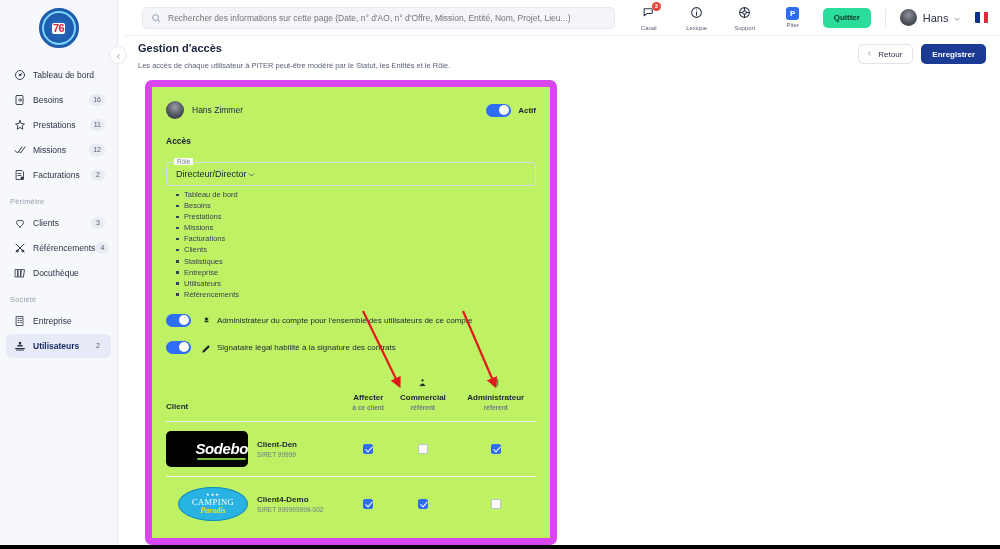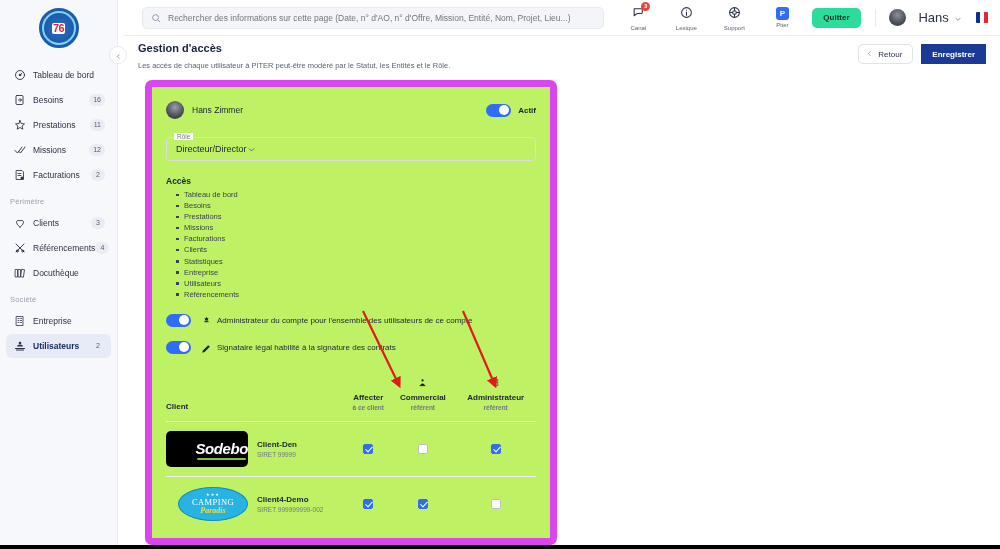--- a/index.html
+++ b/index.html
@@ -86,21 +86,21 @@
     margin-left: 14px; background: #2bdc9a; color: #10322a; border: none;
     border-radius: 5px; height: 20px; padding: 0 11px; font-size: 8px;
     font-weight: 700; cursor: pointer; font-family: "Liberation Sans", sans-serif;
   }
   #topbar-divider { width: 1px; height: 18px; background: #e6e9f0; margin-left: 14px; }
   #user-chip { display: flex; align-items: center; margin-left: 14px; cursor: pointer; }
   .avatar-sm {
     width: 17px; height: 17px; border-radius: 50%;
     background: radial-gradient(circle at 50% 35%, #8d919b 0%, #4a4e57 60%, #2d3036 100%);
   }
-  #user-name { font-size: 13px; color: #2b3245; margin-left: 12px; }
+  #user-name { font-size: 11px; color: #2b3245; margin-left: 6px; }
   #user-chip svg { width: 8px; height: 8px; color: #707889; margin-left: 5px; }
   #flag { width: 15px; height: 11px; margin-left: 14px; margin-right: 12px; display: flex; border-radius: 1px; overflow: hidden; }
   #flag i { display: block; height: 100%; flex: 1; }
 
   
   #page-head { position: absolute; left: 118px; top: 36px; right: 0; height: 38px; }
   #page-title { position: absolute; left: 20px; top: 6px; font-size: 11px; font-weight: 700; color: #17203a; }
   #page-sub { position: absolute; left: 20px; top: 25px; font-size: 7.5px; color: #5b6377; }
   #collapse-btn {
     position: absolute; left: -9px; top: 10px; width: 18px; height: 18px;
@@ -109,21 +109,21 @@
   }
   #collapse-btn svg { width: 7px; height: 7px; color: #707889; }
   #head-actions { position: absolute; right: 14px; top: 8px; display: flex; gap: 8px; }
   #back-btn {
     background: #fff; border: 1px solid #dfe3ec; border-radius: 5px; height: 20px;
     padding: 0 10px 0 7px; font-size: 8px; color: #2b3245; cursor: pointer;
     display: flex; align-items: center; gap: 5px; font-family: "Liberation Sans", sans-serif;
   }
   #back-btn svg { width: 7px; height: 7px; color: #707889; }
   #save-btn {
-    background: #1b3a93; color: #fff; border: none; border-radius: 0; height: 20px;
+    background: #1b3a93; color: #fff; border: none; border-radius: 5px; height: 20px;
     padding: 0 11px; font-size: 8px; font-weight: 600; cursor: pointer;
     font-family: "Liberation Sans", sans-serif;
   }
 
   
   #card {
     position: absolute; left: 145px; top: 80px; width: 412px; height: 465px;
     background: #bef264; border: 7px solid #d946ef; border-radius: 7px;
     box-shadow: 0 1px 3px rgba(20,25,45,.05);
     padding: 12px 14px 0 14px; overflow: hidden;
@@ -428,31 +428,31 @@
     <div class="avatar-md"></div>
     <span id="user-fullname">Hans Zimmer</span>
     <div id="status-wrap">
       <div class="switch">
           <i></i>
         </div>
       <span id="status-label">Actif</span>
     </div>
   </div>
 
+  <div id="access-title">Accès</div>
+
   <div id="role-field">
     <span id="role-legend">Rôle</span>
     <span id="role-value">Directeur/Director</span>
     <span>
       <svg viewBox="0 0 24 24" fill="none" stroke="currentColor" stroke-width="2.2">
           <polyline points="5 9 12 16 19 9"></polyline>
         </svg>
     </span>
   </div>
-
-  <div id="access-title">Accès</div>
   <ul id="access-list">
       <li>Tableau de bord</li>
       <li>Besoins</li>
       <li>Prestations</li>
       <li>Missions</li>
       <li>Facturations</li>
       <li>Clients</li>
       <li>Statistiques</li>
       <li>Entreprise</li>
       <li>Utilisateurs</li>

